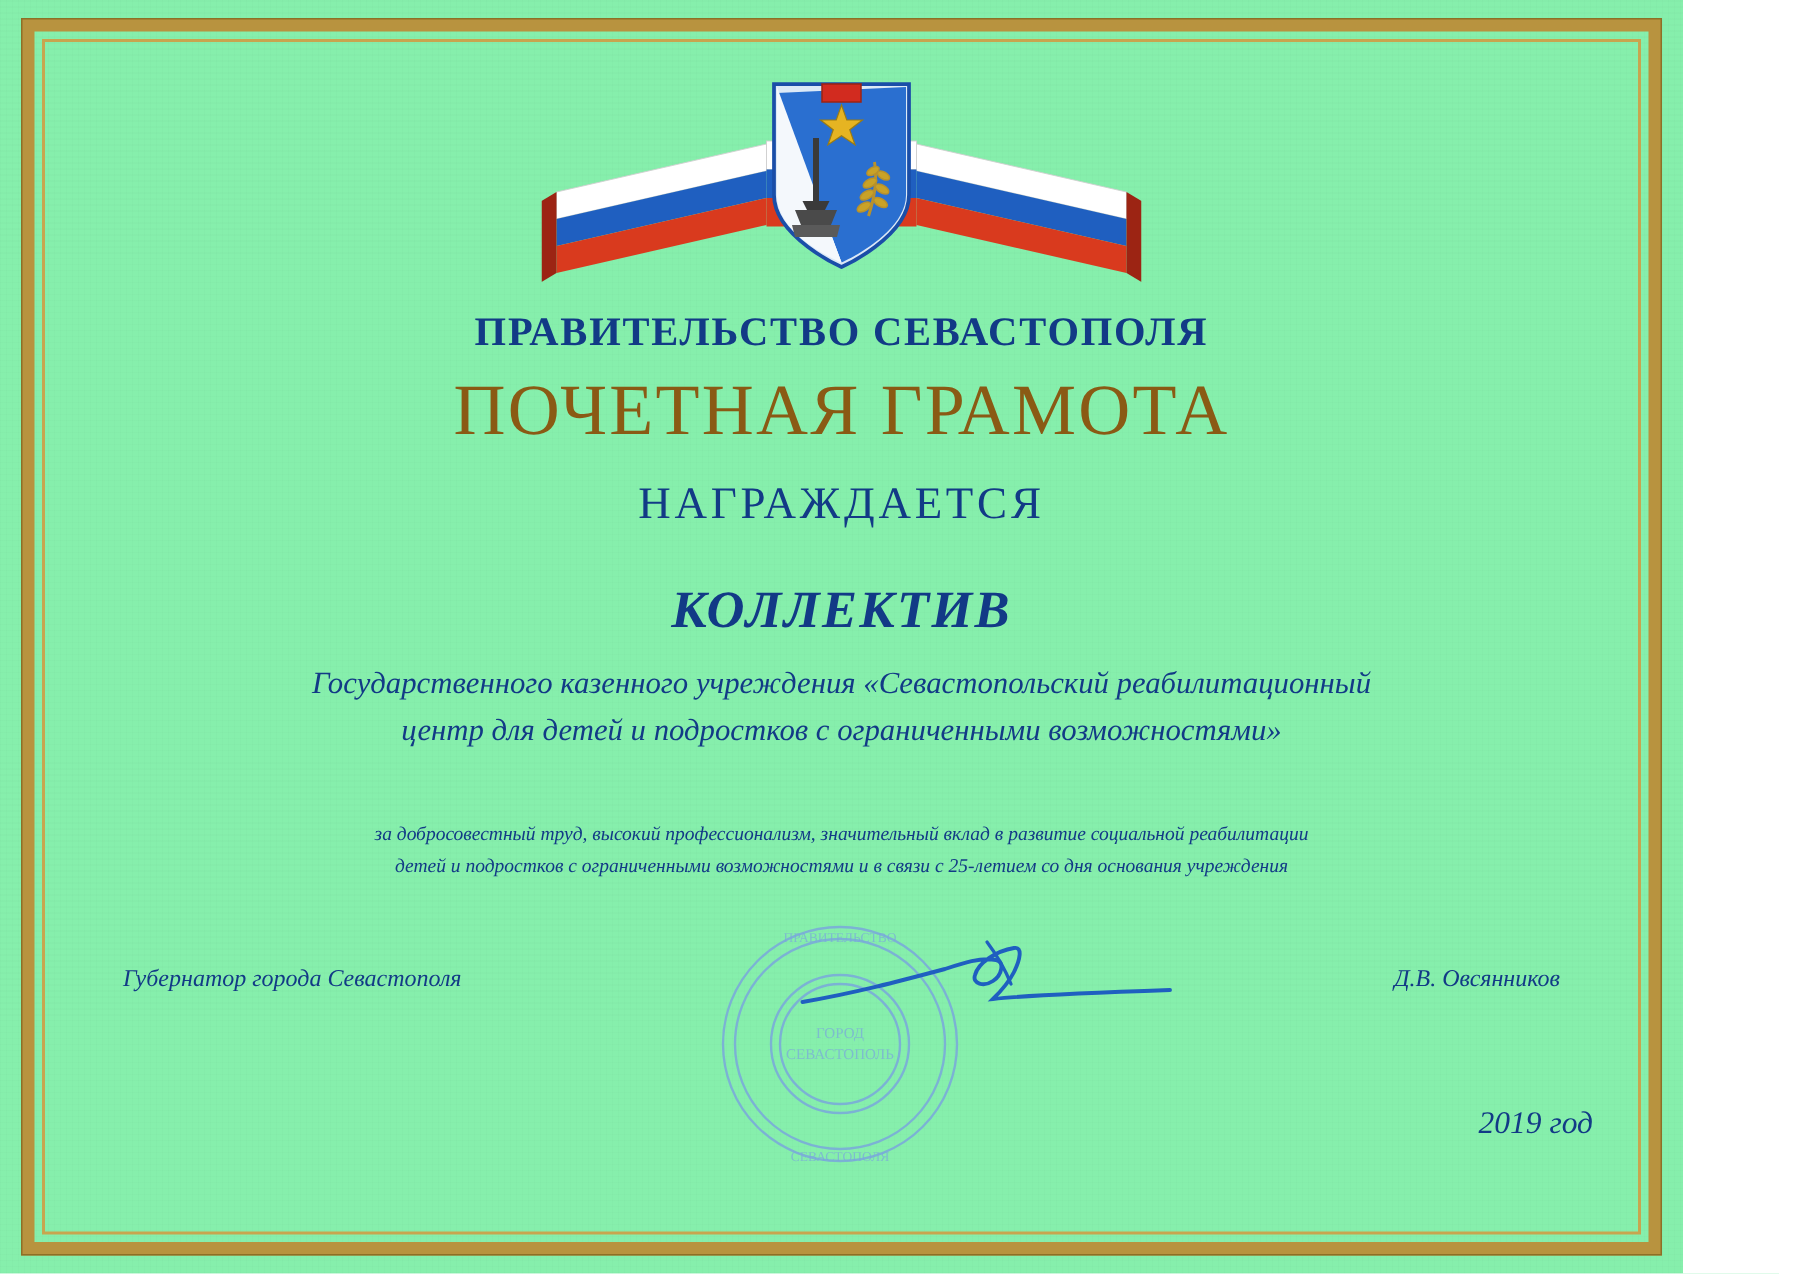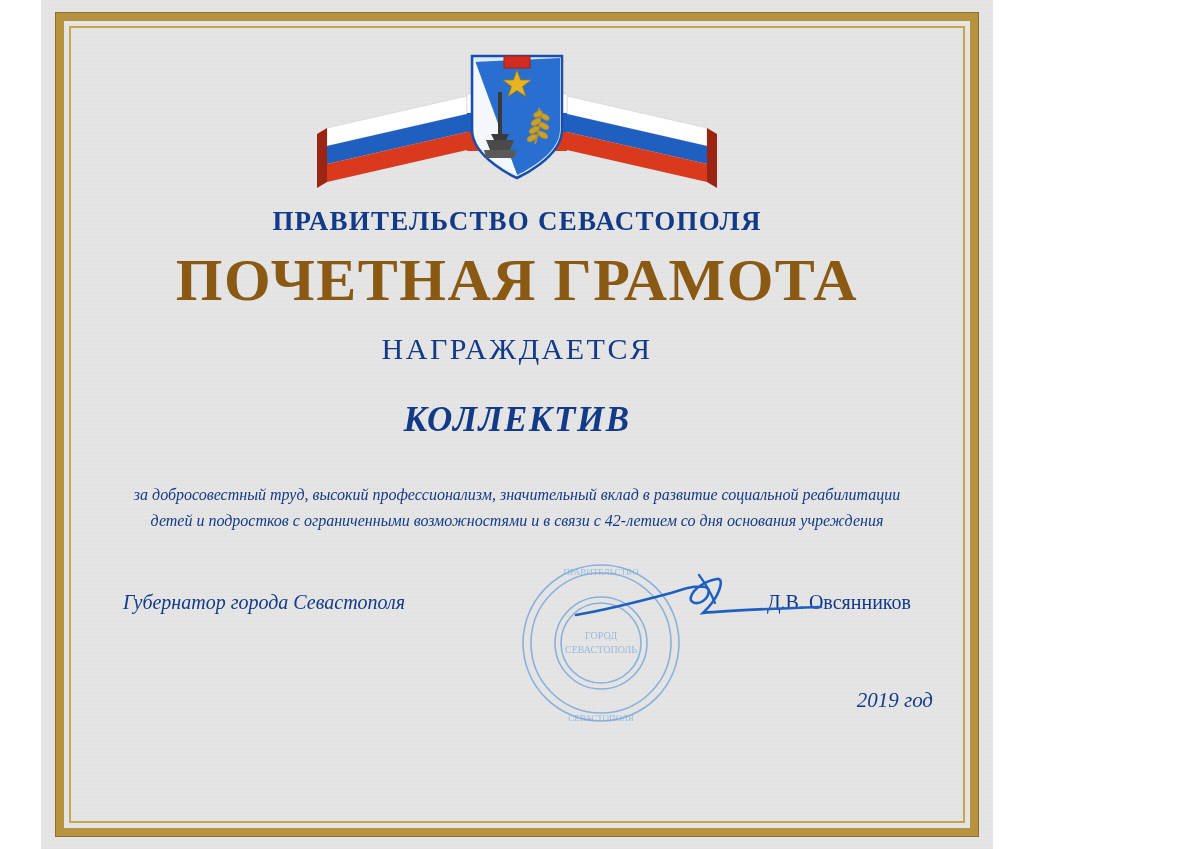--- a/index.html
+++ b/index.html
@@ -9,25 +9,24 @@
   }
   body {
     width: 1200px;
     height: 849px;
     font-family: "Liberation Serif", serif;
     overflow: hidden;
   }
 
   .certificate {
     position: relative;
-    width: 952px;
+    width: 1122px;
     height: 849px;
-    background: #e5e5e5;
+    background: #86efac;
     box-sizing: border-box;
-    margin-left: 41px;
   }
 
   
   .paper-texture {
     position: absolute;
     inset: 0;
     background-image:
       repeating-linear-gradient(90deg, rgba(0,0,0,0.012) 0px, rgba(0,0,0,0.012) 1px, rgba(255,255,255,0) 1px, rgba(255,255,255,0) 4px),
       repeating-linear-gradient(0deg, rgba(0,0,0,0.012) 0px, rgba(0,0,0,0.012) 1px, rgba(255,255,255,0) 1px, rgba(255,255,255,0) 4px);
     pointer-events: none;
@@ -87,22 +86,22 @@
     margin-top: 8px;
     font-size: 27px;
     font-weight: bold;
     letter-spacing: 1.2px;
     color: #123a86;
     font-family: "Liberation Serif", serif;
   }
 
   .main-title {
     margin-top: 12px;
-    font-size: 60px;
-    font-weight: bold;
+    font-size: 48px;
+    font-weight: normal;
     letter-spacing: 1.5px;
     color: #8a5a14;
     font-family: "Liberation Serif", serif;
     line-height: 1.05;
   }
 
   .awarded-label {
     margin-top: 20px;
     font-size: 30px;
     letter-spacing: 2.5px;
@@ -122,42 +121,43 @@
   .recipient-org {
     margin-top: 14px;
     font-size: 20.5px;
     font-style: italic;
     color: #123a86;
     line-height: 1.5;
   }
 
   .reason {
     margin-top: 42px;
-    font-size: 16px;
+    font-size: 13px;
     font-style: italic;
     color: #123a86;
     line-height: 1.65;
   }
 
   .signature-row {
     position: relative;
     margin-top: 56px;
     display: flex;
     align-items: center;
     justify-content: space-between;
     padding: 0 22px;
   }
   .signature-title {
-    font-size: 20px;
+    font-size: 16px;
     font-style: italic;
     color: #123a86;
     white-space: nowrap;
   }
   .signature-name {
-    font-size: 20px;
+    font-size: 16px;
+    font-style: italic;
     color: #123a86;
     white-space: nowrap;
   }
 
   
   .stamp {
     position: absolute;
     left: 400px;
     top: -48px;
     width: 200px;
@@ -257,24 +257,28 @@
     </div>
 
     <div class="org-title">ПРАВИТЕЛЬСТВО СЕВАСТОПОЛЯ</div>
 
     <div class="main-title">ПОЧЕТНАЯ ГРАМОТА</div>
 
     <div class="awarded-label">НАГРАЖДАЕТСЯ</div>
 
     <div class="recipient-name">КОЛЛЕКТИВ</div>
 
+    <div class="recipient-org">
+      <div>Государственного казенного учреждения «Севастопольский реабилитационный</div>
+      <div>центр для детей и подростков с ограниченными возможностями»</div>
+    </div>
 
     <div class="reason">
       <div>за добросовестный труд, высокий профессионализм, значительный вклад в развитие социальной реабилитации</div>
-      <div>детей и подростков с ограниченными возможностями и в связи с 42-летием со дня основания учреждения</div>
+      <div>детей и подростков с ограниченными возможностями и в связи с 25-летием со дня основания учреждения</div>
     </div>
 
     <div class="signature-row">
       <div class="signature-title">Губернатор города Севастополя</div>
 
       <svg class="stamp" viewBox="0 0 200 200">
         <g fill="none" stroke="#7aa8dc" stroke-width="1.6" opacity="0.85">
           <circle cx="100" cy="100" r="78"></circle>
           <circle cx="100" cy="100" r="70"></circle>
           <circle cx="100" cy="100" r="46"></circle>

